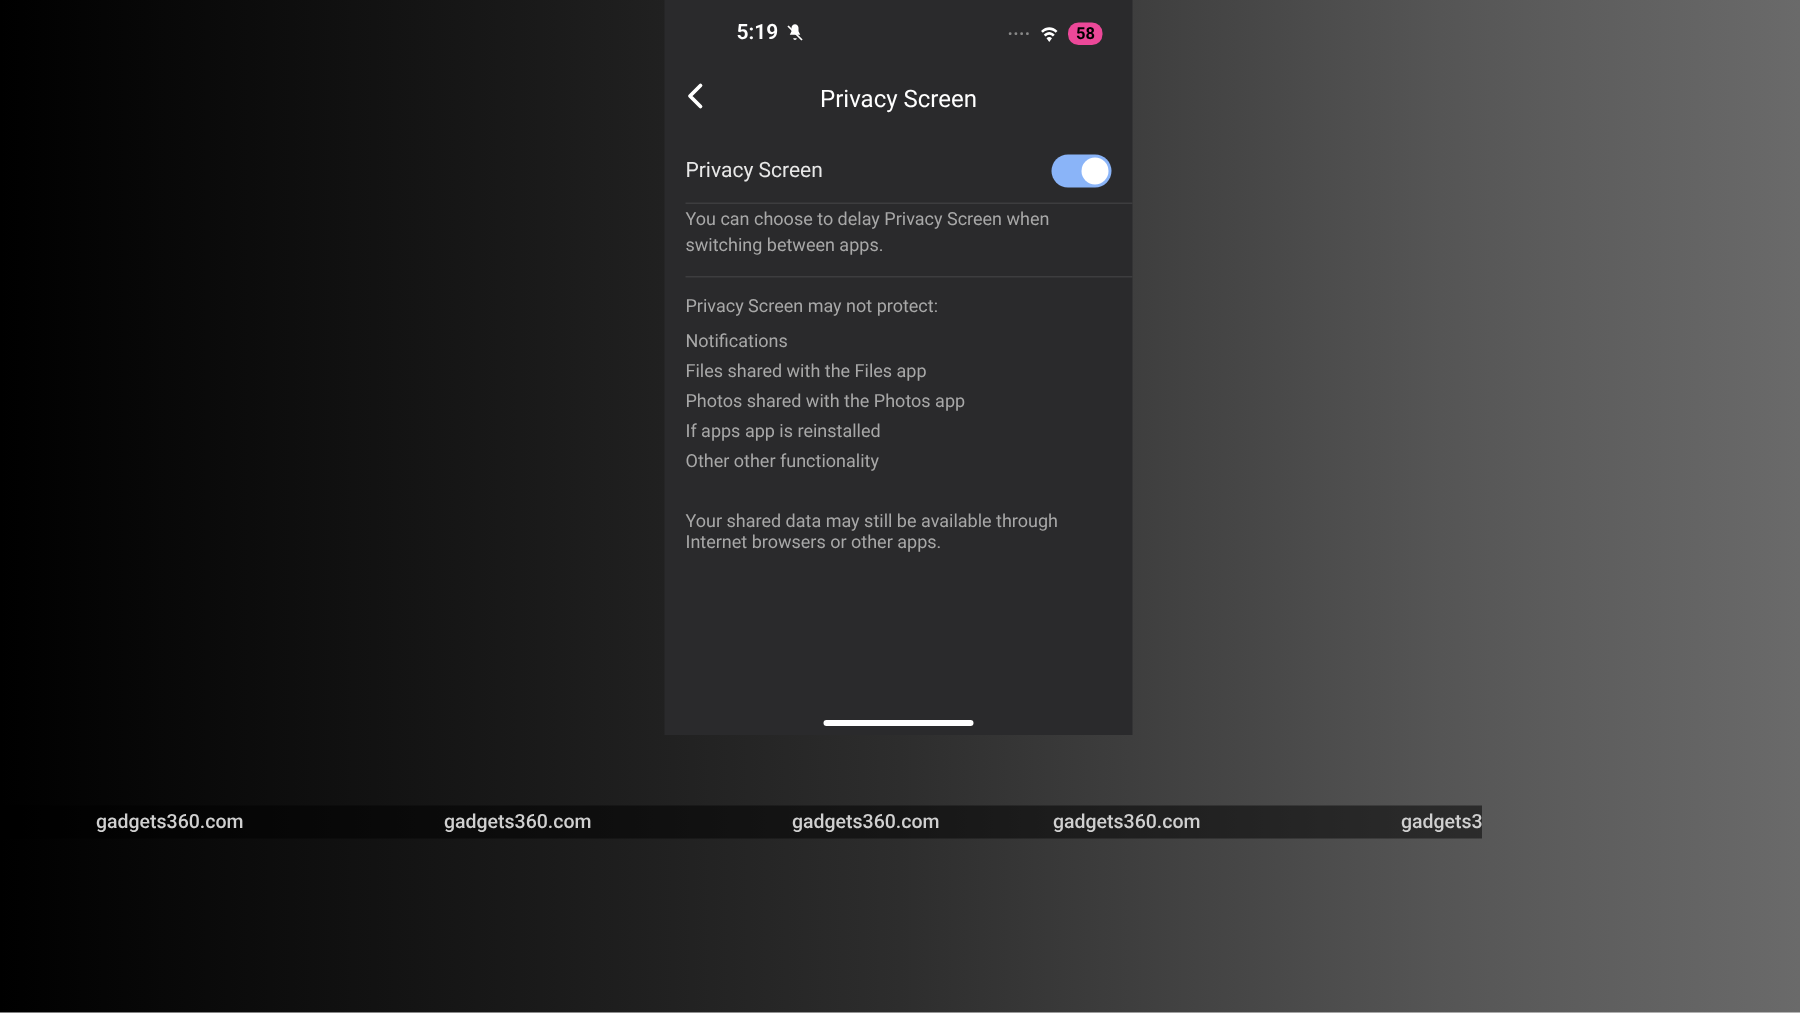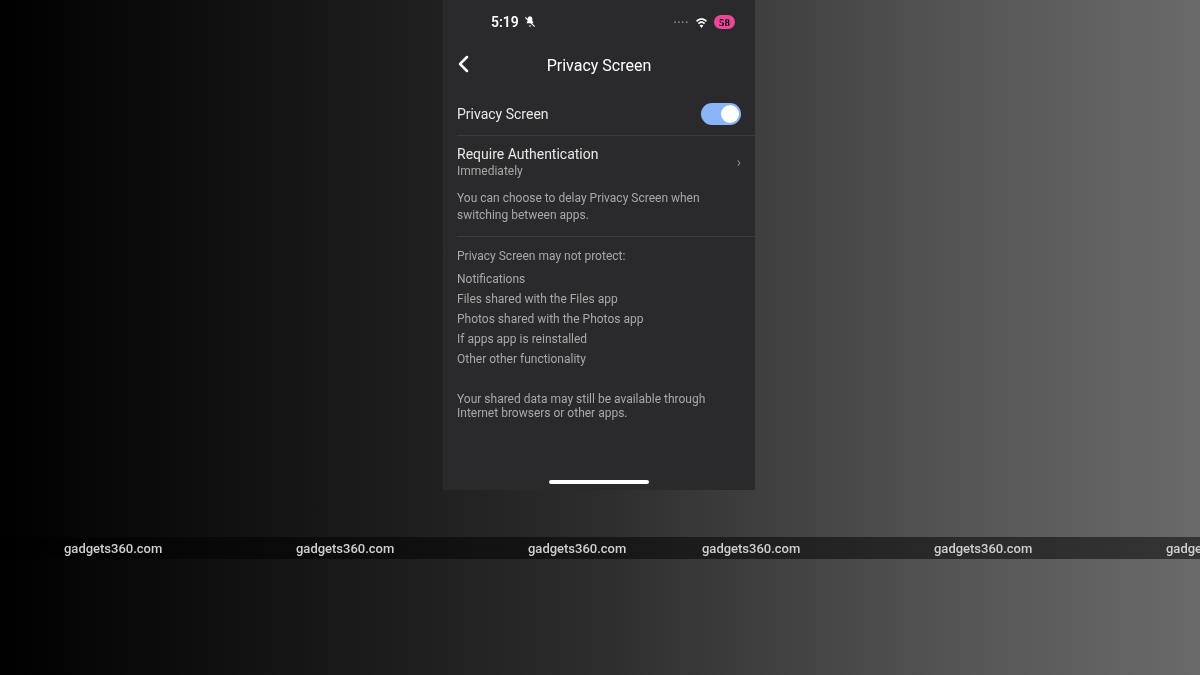--- a/index.html
+++ b/index.html
@@ -56,21 +56,20 @@
       width: 15px;
       height: 11px;
     }
     .battery {
       background: #ec4899;
       color: #000;
       border-radius: 7px;
       padding: 1px 5px;
       font-size: 11px;
       font-weight: 700;
-      font-family: Liberation Serif, serif;
     }
     .header {
       display: flex;
       align-items: center;
       padding: 16px 14px 18px;
       position: relative;
     }
     .back-btn {
       position: absolute;
       left: 14px;
@@ -175,21 +174,21 @@
       transform: translateX(-50%);
       width: 100px;
       height: 4px;
       background: #fff;
       border-radius: 2px;
     }
     .watermark-bar {
       position: absolute;
       bottom: 116px;
       left: 0;
-      width: 1200px;
+      width: 988px;
       height: 22px;
       background: rgba(0,0,0,0.5);
       display: flex;
       align-items: center;
       overflow: hidden;
     }
     .watermark {
       color: #d0d0d0;
       font-size: 13px;
       font-weight: 500;
@@ -234,27 +233,20 @@
 
   <div class="content">
     <div class="row">
       <span class="row-title">Privacy Screen</span>
       <div class="toggle">
         <div class="toggle-thumb"></div>
       </div>
     </div>
     <div class="divider"></div>
 
-    <div class="auth-row">
-      <div class="auth-left">
-        <span class="auth-title">Require Authentication</span>
-        <span class="auth-subtitle">Immediately</span>
-      </div>
-      <span class="chevron">›</span>
-    </div>
     <div class="description">You can choose to delay Privacy Screen when switching between apps.</div>
     <div class="divider"></div>
 
     <div class="info-section">
       <div class="info-heading">Privacy Screen may not protect:</div>
       <div class="info-item">Notifications</div>
       <div class="info-item">Files shared with the Files app</div>
       <div class="info-item">Photos shared with the Photos app</div>
       <div class="info-item">If apps app is reinstalled</div>
       <div class="info-item">Other other functionality</div>

